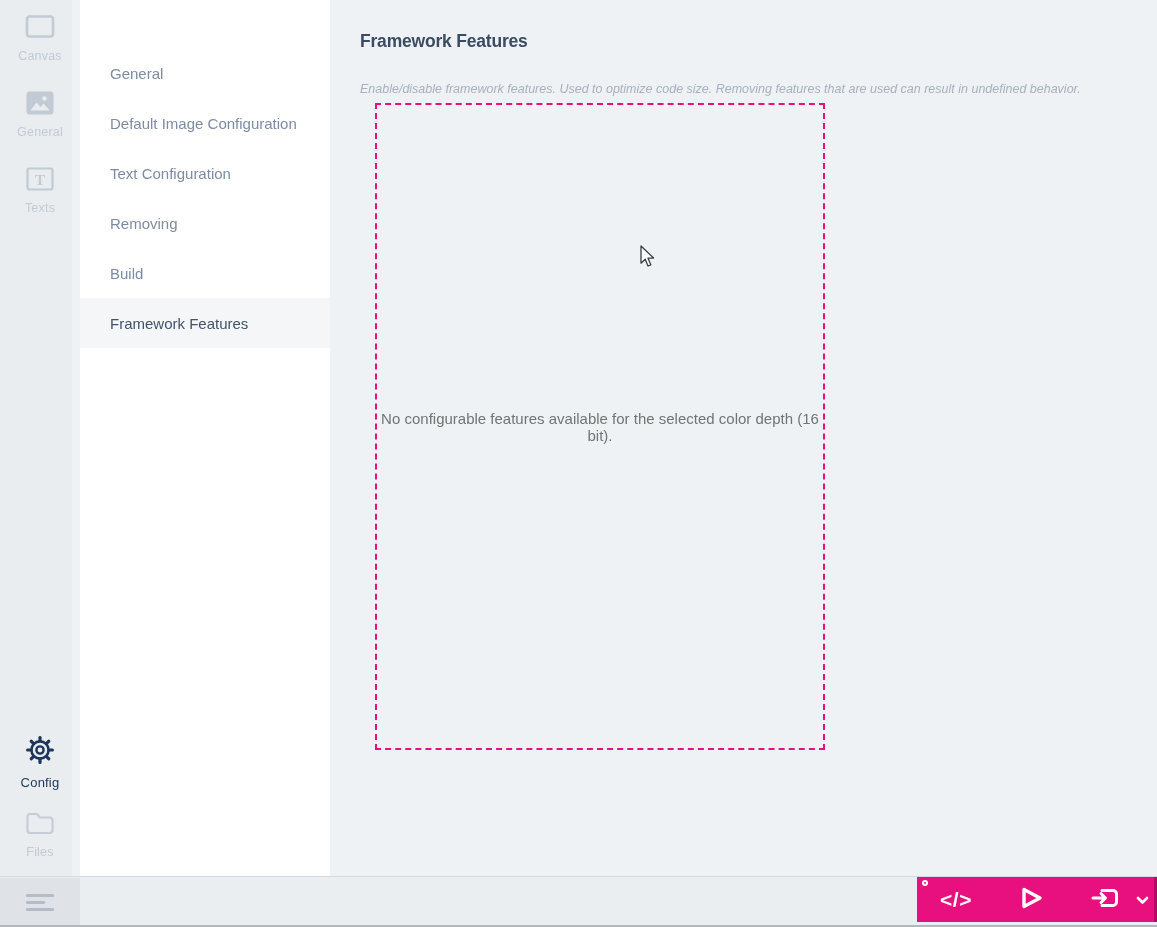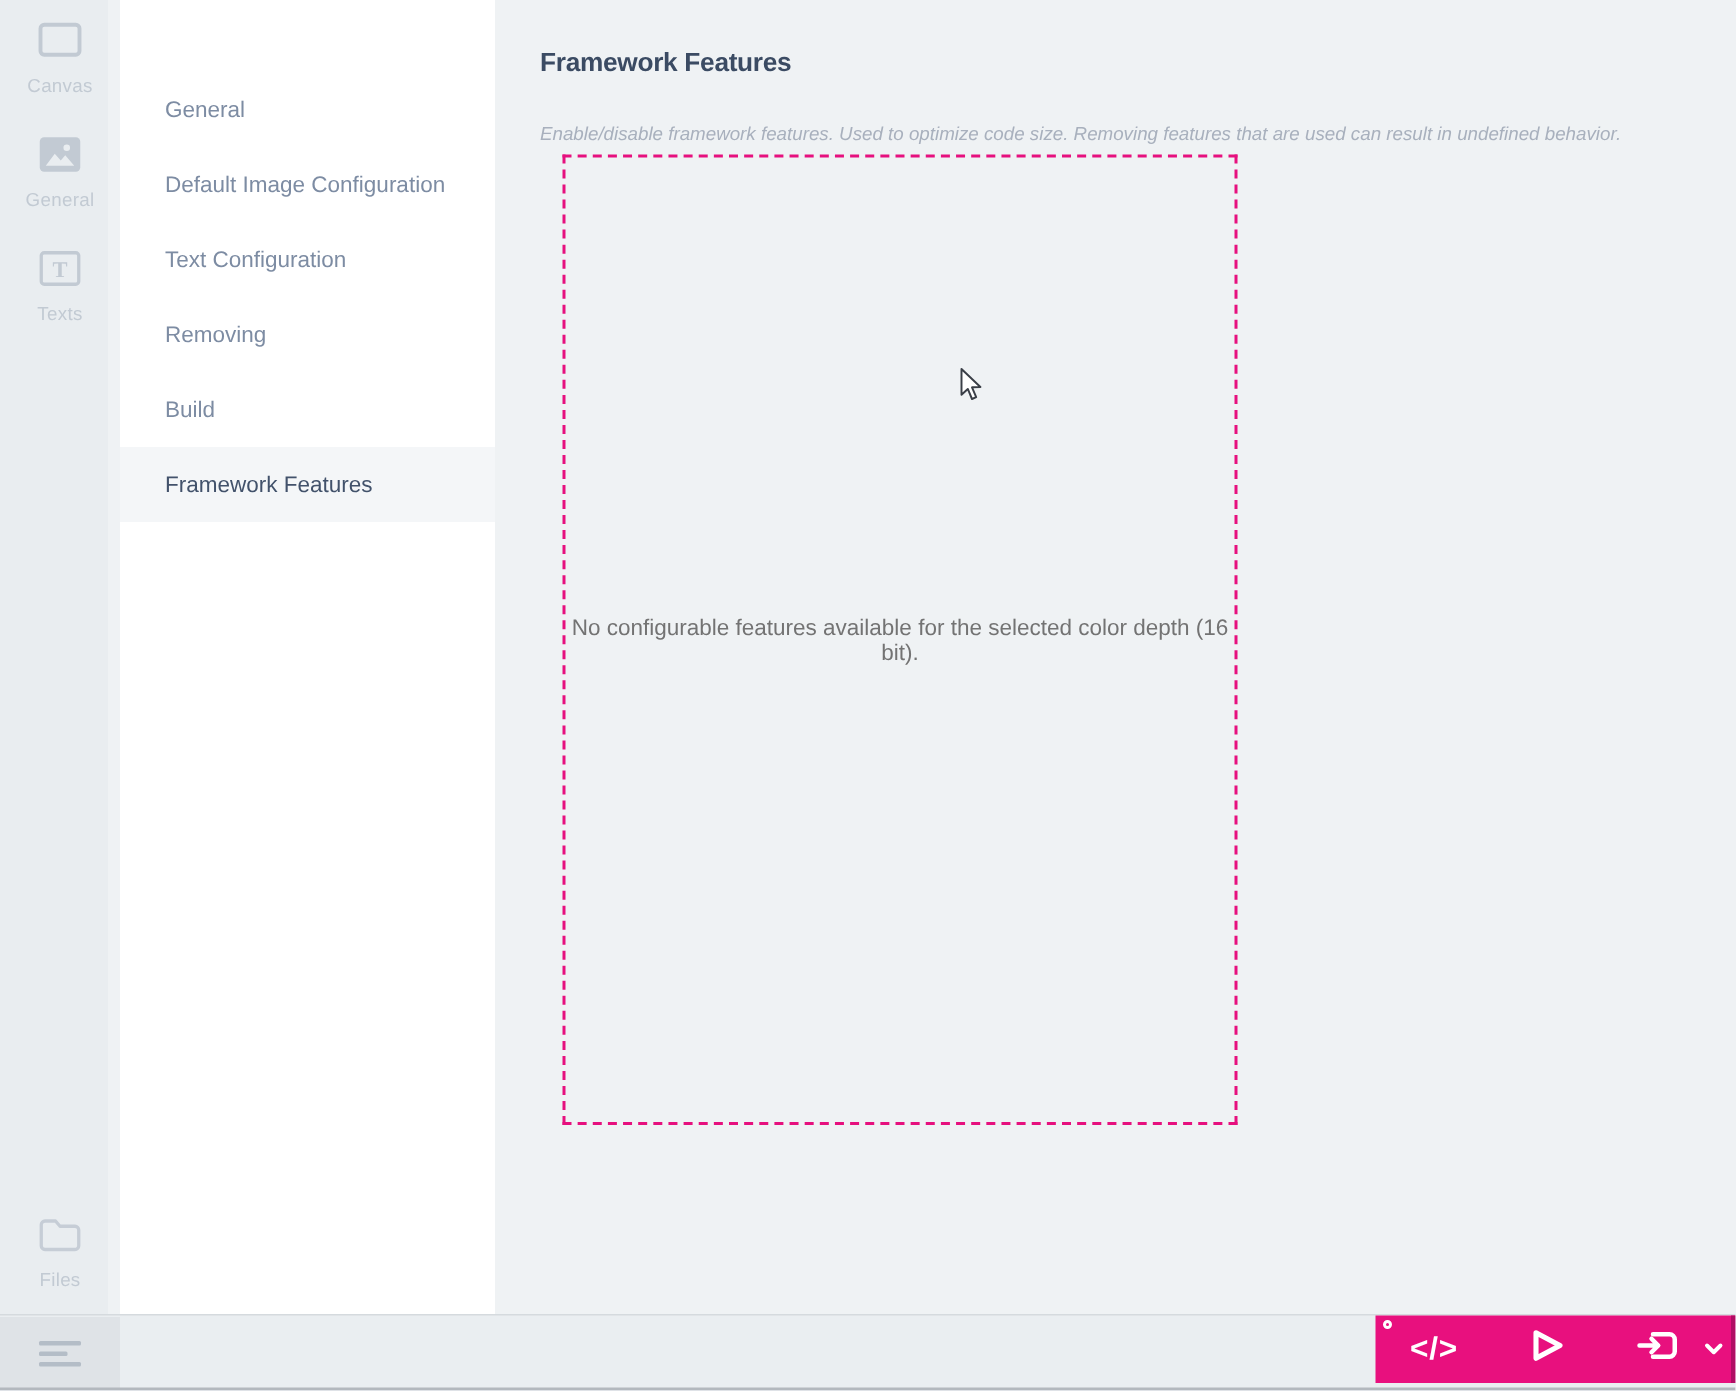--- a/index.html
+++ b/index.html
@@ -137,20 +137,39 @@
   <div class="rail-item" style="top:166px;">
     <span>
       <svg width="30" height="26" viewBox="0 0 30 26">
         <rect x="2.5" y="2.5" width="25" height="21" rx="2" fill="none" stroke="#c2cad3" stroke-width="2.2"></rect>
         <text x="15" y="18.5" text-anchor="middle" font-family="Liberation Serif, serif" font-size="15" font-weight="bold" fill="#c2cad3">T</text>
       </svg>
     </span>
     <span class="rail-label">Texts</span>
   </div>
 
+  <div class="rail-item active" style="top:734px;">
+    <span>
+      <svg width="32" height="32" viewBox="0 0 32 32">
+        <g fill="#1d3558">
+          <rect x="14.4" y="2" width="3.2" height="6.5" rx="1.5"></rect>
+          <rect x="14.4" y="23.5" width="3.2" height="6.5" rx="1.5"></rect>
+          <rect x="14.4" y="2" width="3.2" height="6.5" rx="1.5" transform="rotate(45 16 16)"></rect>
+          <rect x="14.4" y="2" width="3.2" height="6.5" rx="1.5" transform="rotate(90 16 16)"></rect>
+          <rect x="14.4" y="2" width="3.2" height="6.5" rx="1.5" transform="rotate(135 16 16)"></rect>
+          <rect x="14.4" y="2" width="3.2" height="6.5" rx="1.5" transform="rotate(225 16 16)"></rect>
+          <rect x="14.4" y="2" width="3.2" height="6.5" rx="1.5" transform="rotate(270 16 16)"></rect>
+          <rect x="14.4" y="2" width="3.2" height="6.5" rx="1.5" transform="rotate(315 16 16)"></rect>
+        </g>
+        <circle cx="16" cy="16" r="8.6" fill="none" stroke="#1d3558" stroke-width="2.6"></circle>
+        <circle cx="16" cy="16" r="3.6" fill="#e9edf0" stroke="#1d3558" stroke-width="2.4"></circle>
+      </svg>
+    </span>
+    <span class="rail-label">Config</span>
+  </div>
 
   <div class="rail-item" style="top:808px;">
     <span>
       <svg width="32" height="28" viewBox="0 0 32 28">
         <path d="M3.5 8.5 a2.5 2.5 0 0 1 2.5 -2.5 h7 l3 3.5 h10 a2.5 2.5 0 0 1 2.5 2.5 v10.5 a2.5 2.5 0 0 1 -2.5 2.5 h-20 a2.5 2.5 0 0 1 -2.5 -2.5 Z" fill="none" stroke="#c6cdd6" stroke-width="2.2" stroke-linejoin="round"></path>
       </svg>
     </span>
     <span class="rail-label">Files</span>
   </div>
 </nav>

